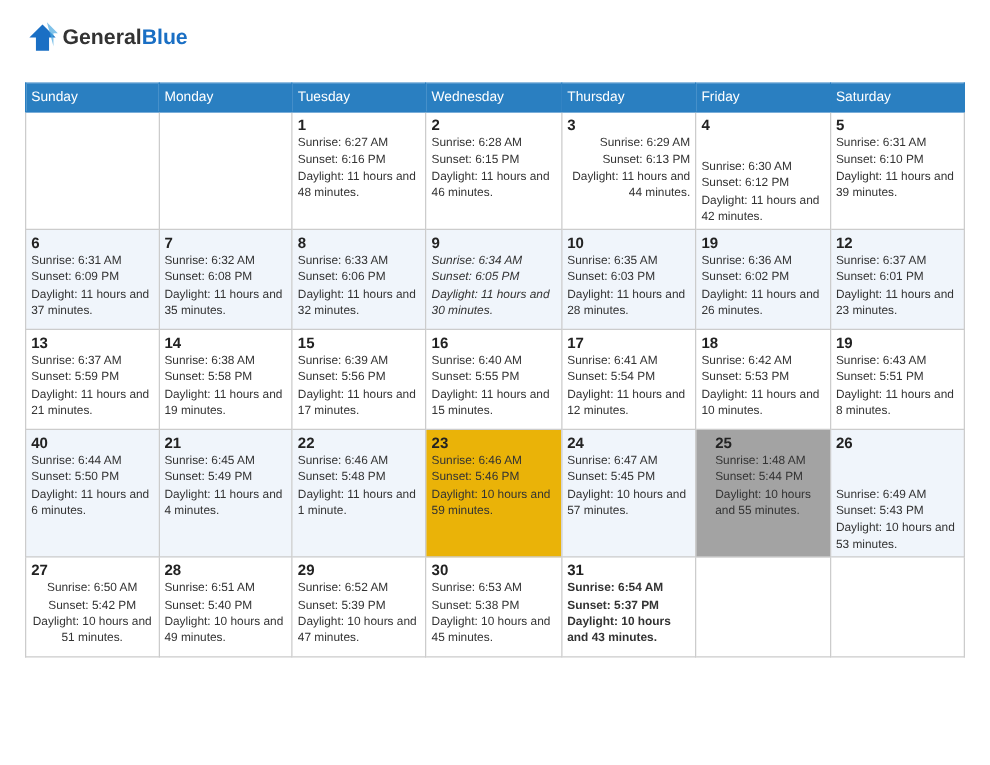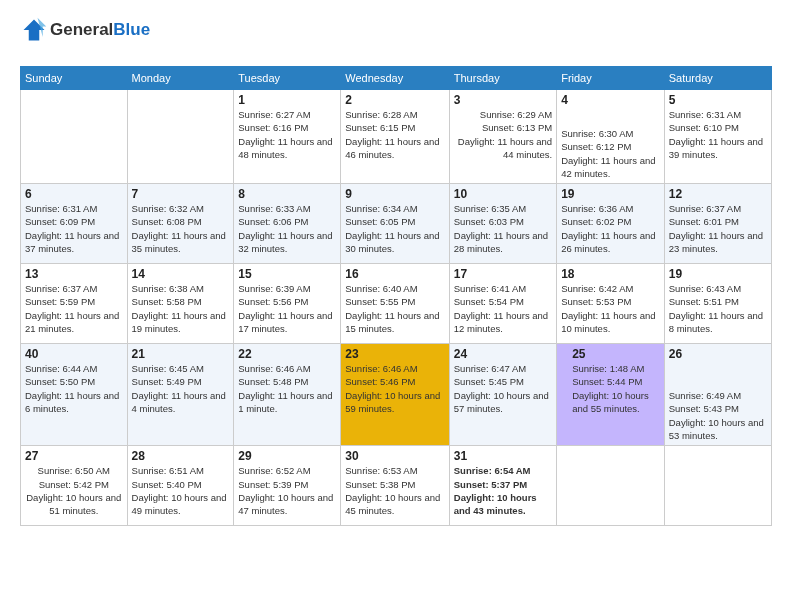--- a/index.html
+++ b/index.html
@@ -167,21 +167,21 @@
 Daylight: 11 hours and 35 minutes.</div>
           </td>
           <td style="background: rgb(240, 245, 251);">
             <span class="day-number">8</span>
             <div class="day-info" style="white-space: pre-line;">Sunrise: 6:33 AM
 Sunset: 6:06 PM
 Daylight: 11 hours and 32 minutes.</div>
           </td>
           <td style="background: rgb(240, 245, 251);">
             <span class="day-number">9</span>
-            <div class="day-info" style="white-space: pre-line;">Sunrise: 6:34 AM
+            <div class="day-info" style="white-space: pre-line; font-style: italic;">Sunrise: 6:34 AM
 Sunset: 6:05 PM
 Daylight: 11 hours and 30 minutes.</div>
           </td>
           <td style="background: rgb(240, 245, 251);">
             <span class="day-number">10</span>
             <div class="day-info" style="white-space: pre-line;">Sunrise: 6:35 AM
 Sunset: 6:03 PM
 Daylight: 11 hours and 28 minutes.</div>
           </td>
           <td style="background: rgb(240, 245, 251);">
@@ -265,21 +265,21 @@
             <div class="day-info" style="white-space: pre-line;">Sunrise: 6:46 AM
 Sunset: 5:46 PM
 Daylight: 10 hours and 59 minutes.</div>
           </td>
           <td style="background: rgb(240, 245, 251);">
             <span class="day-number">24</span>
             <div class="day-info" style="white-space: pre-line;">Sunrise: 6:47 AM
 Sunset: 5:45 PM
 Daylight: 10 hours and 57 minutes.</div>
           </td>
-          <td style="background: #c4b5fd; padding-left: 15px;">
+          <td style="background: #a3a3a3; padding-left: 15px;">
             <span class="day-number">25</span>
             <div class="day-info" style="white-space: pre-line;">Sunrise: 1:48 AM
 Sunset: 5:44 PM
 Daylight: 10 hours and 55 minutes.</div>
           </td>
           <td style="background: rgb(240, 245, 251);">
             <span class="day-number">26</span>
             <div class="day-info" style="white-space: pre-line; margin-top: 28px;">Sunrise: 6:49 AM
 Sunset: 5:43 PM
 Daylight: 10 hours and 53 minutes.</div>

